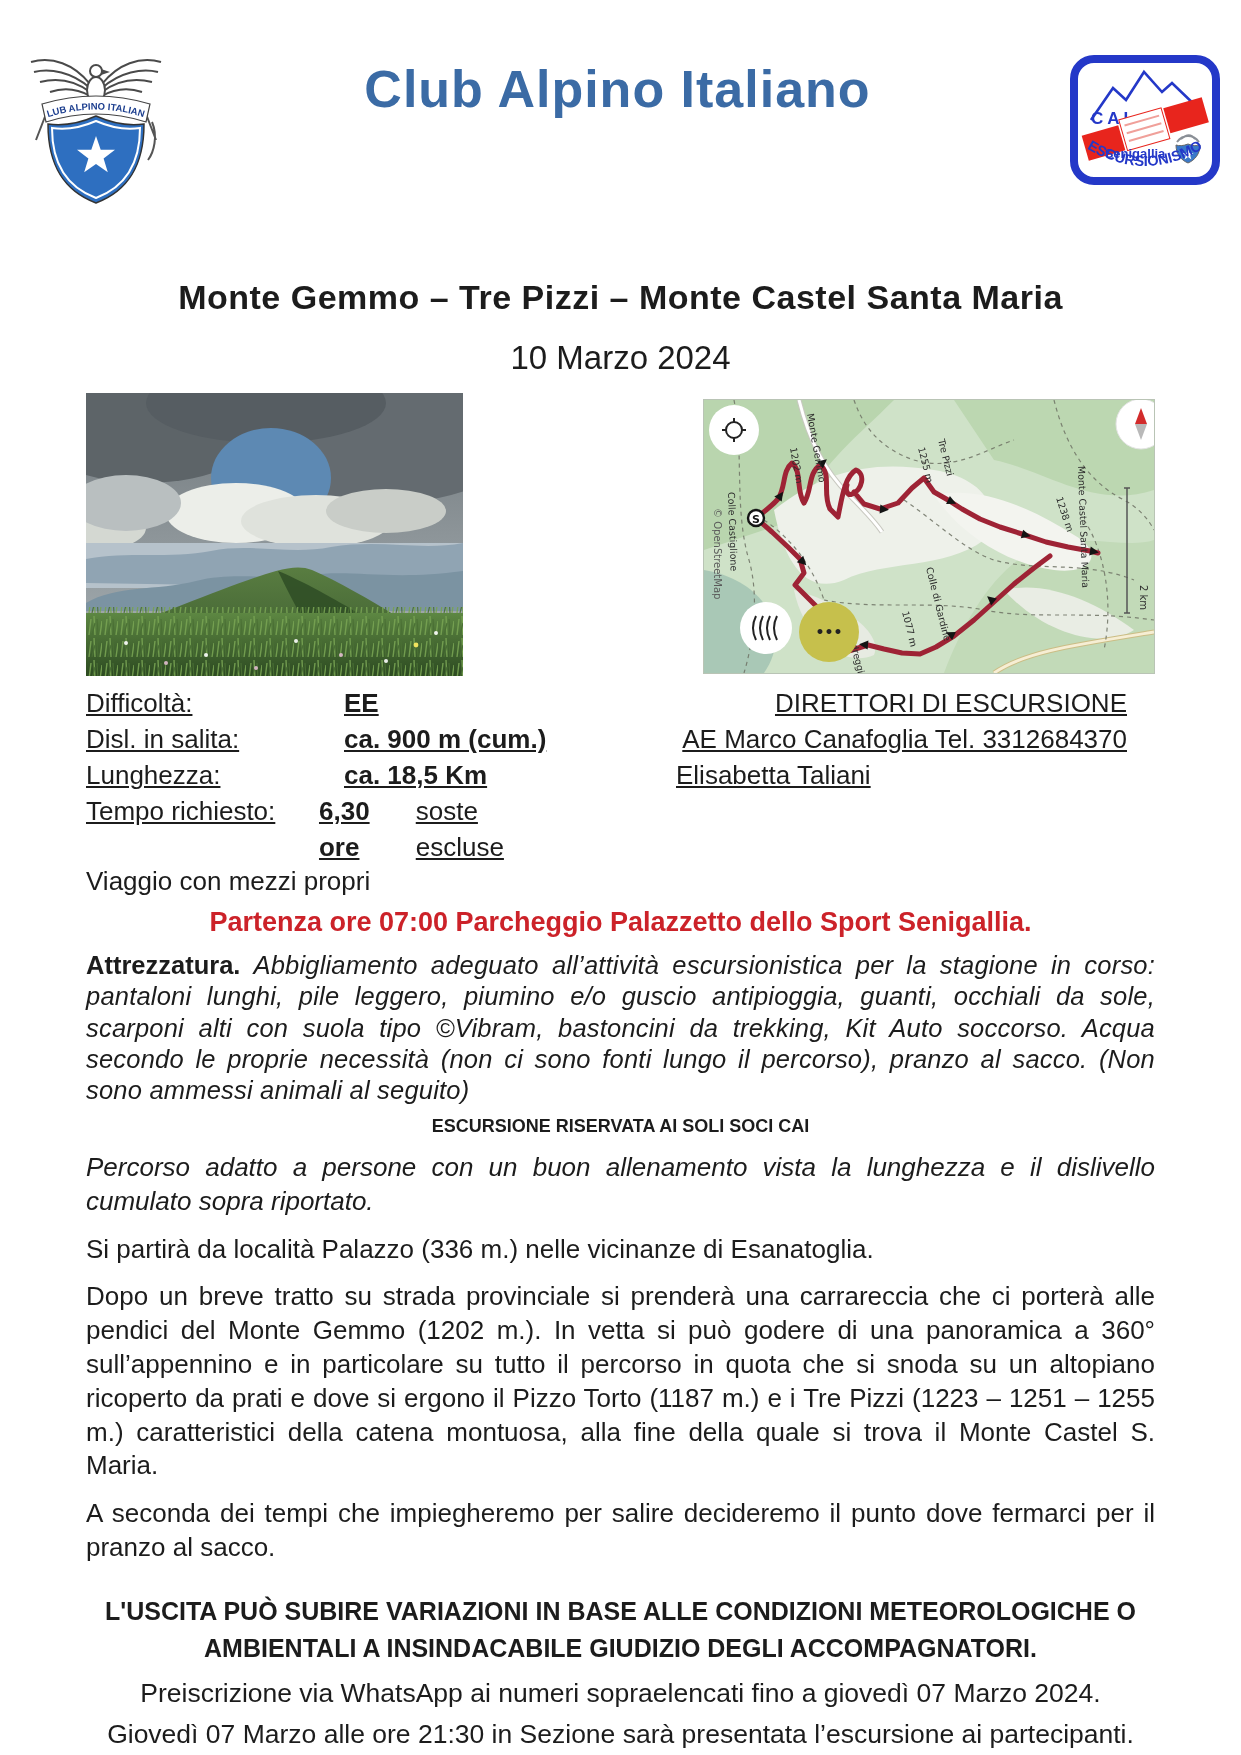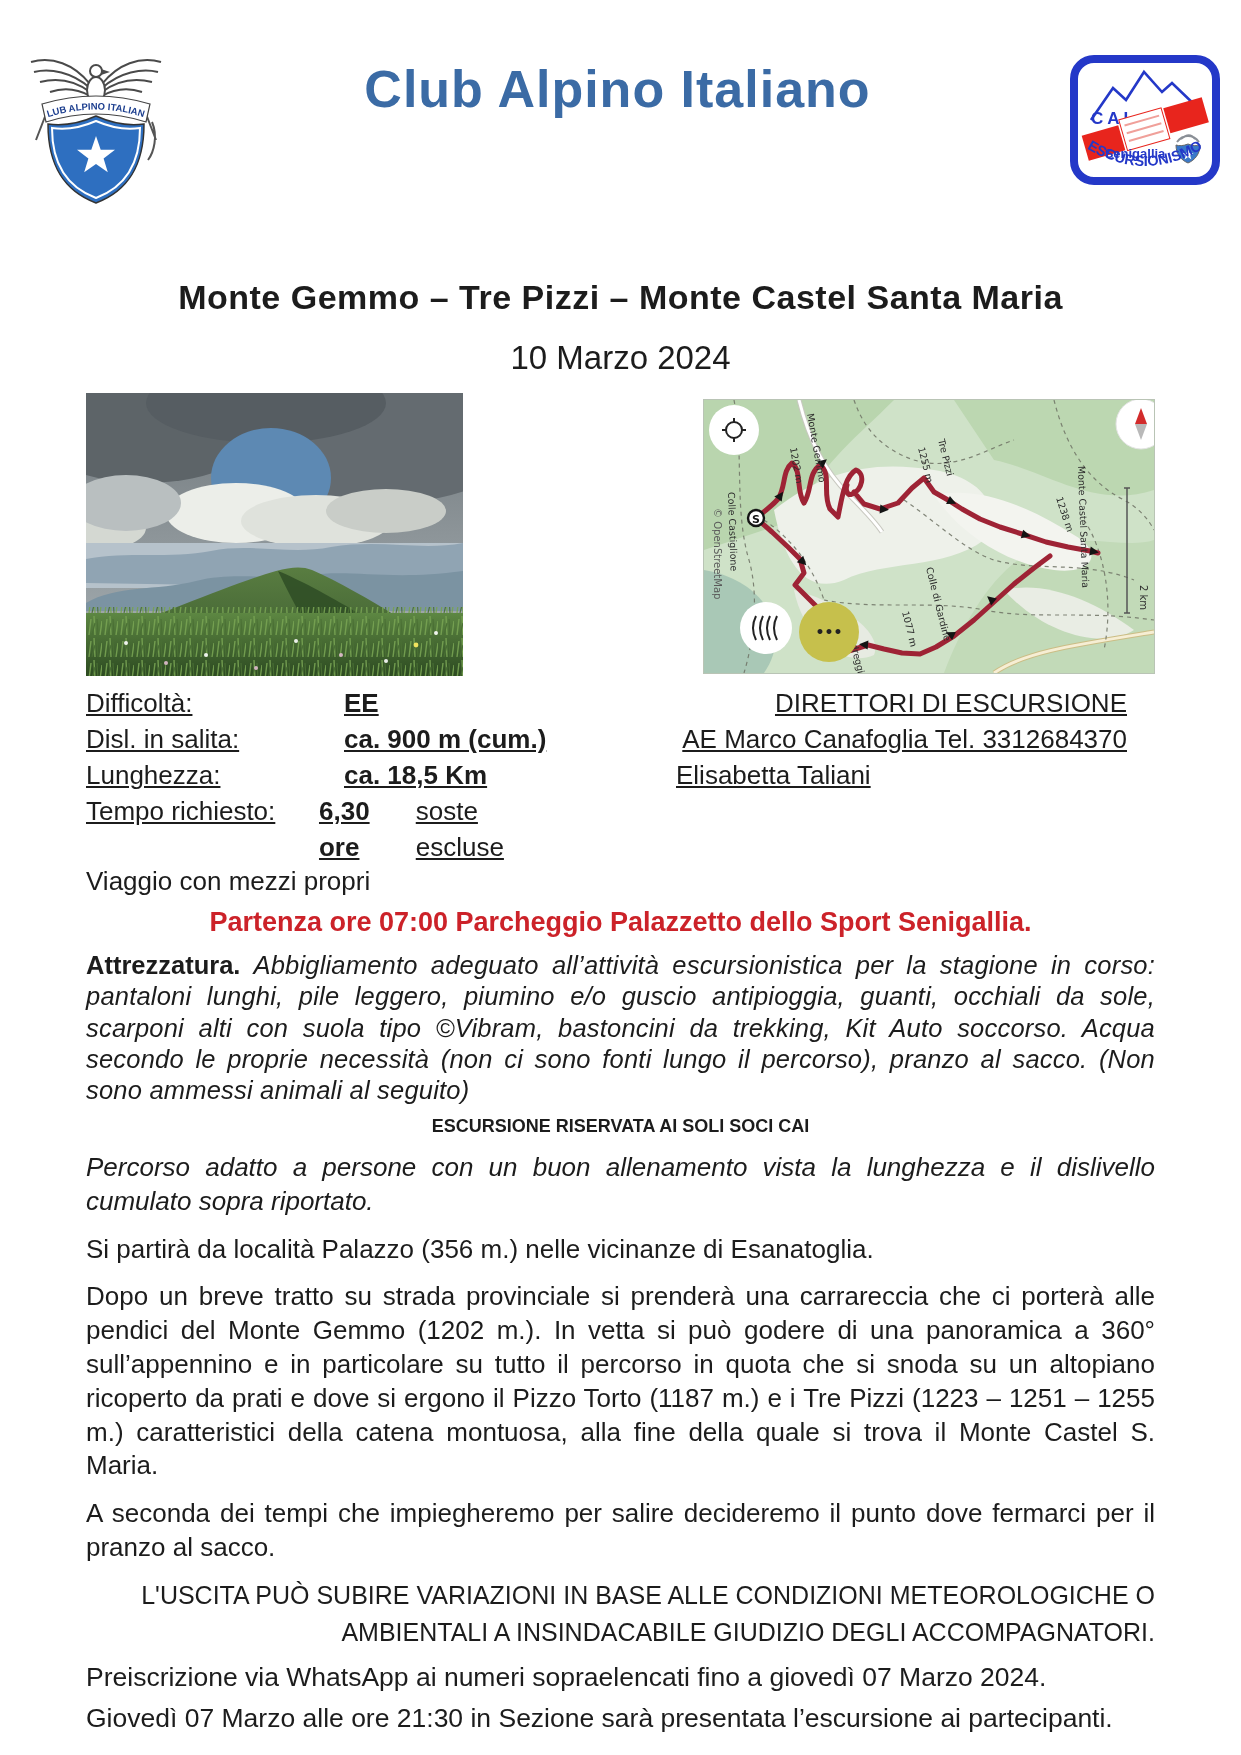--- a/index.html
+++ b/index.html
@@ -33,22 +33,22 @@
   .dir-line1{text-align:right;padding-right:28px;}
   .dir-line2{padding-left:118px;}
   .travel-line{padding:0 86px;font-size:26px;margin-top:1px;}
   
   .departure{color:#cc2229;font-weight:700;font-size:27px;text-align:center;margin-top:10px;}
   .equipment{font-size:25.5px;line-height:1.22;text-align:justify;margin-top:12px;}
   .equipment i{letter-spacing:.2px;}
   .members-only{font-weight:700;font-size:18px;text-align:center;margin-top:10px;}
   .para{font-size:26px;line-height:1.3;text-align:justify;margin-top:14px;}
   .para.italic{font-style:italic;}
-  .warning{font-weight:400;font-size:25px;text-align:right;line-height:1.5;margin-top:12px;}
-  .reg-line{font-size:26.5px;text-align:left;margin-top:10px;}
+  .warning{font-weight:700;font-size:25px;text-align:center;line-height:1.5;margin-top:28px;}
+  .reg-line{font-size:26.5px;text-align:center;margin-top:10px;}
   .reg-line:first-of-type{margin-top:22px;}
 </style>
 </head>
 <body>
 
 <div class="page">
 
   <div class="header">
 
     <svg width="140" height="162" viewBox="0 0 140 162">
@@ -296,21 +296,21 @@
     <div class="departure">Partenza ore 07:00 Parcheggio Palazzetto dello Sport Senigallia.</div>
 
     <div class="equipment">
       <b>Attrezzatura.</b>
       <i>Abbigliamento adeguato all’attività escursionistica per la stagione in corso: pantaloni lunghi, pile leggero, piumino e/o guscio antipioggia, guanti, occhiali da sole,  scarponi alti con suola tipo ©Vibram, bastoncini da trekking, Kit Auto soccorso. Acqua secondo le proprie necessità (non ci sono fonti lungo il percorso), pranzo al sacco. (Non sono ammessi animali al seguito)</i>
     </div>
 
     <div class="members-only">ESCURSIONE RISERVATA AI SOLI SOCI CAI</div>
 
     <div class="para italic">Percorso adatto a persone con un buon allenamento vista la lunghezza e il dislivello cumulato sopra riportato.</div>
-    <div class="para">Si partirà da località Palazzo (356 m.) nelle vicinanze di Esanatoglia.</div>
+    <div class="para">Si partirà da località Palazzo (336 m.) nelle vicinanze di Esanatoglia.</div>
     <div class="para">Dopo un breve tratto su strada provinciale si prenderà una carrareccia che ci porterà alle pendici del Monte Gemmo (1202 m.). In vetta si può godere di una panoramica a 360° sull’appennino e in particolare su tutto il percorso in quota che si snoda su un altopiano ricoperto da prati e dove si ergono il Pizzo Torto (1187 m.) e i Tre Pizzi (1223 – 1251 – 1255 m.) caratteristici della catena montuosa, alla fine della quale si trova il Monte Castel S. Maria.</div>
     <div class="para">A seconda dei tempi che impiegheremo per salire decideremo il punto dove fermarci per il pranzo al sacco.</div>
 
     <div class="warning">L'USCITA PUÒ SUBIRE VARIAZIONI IN BASE ALLE CONDIZIONI METEOROLOGICHE O AMBIENTALI A INSINDACABILE GIUDIZIO DEGLI ACCOMPAGNATORI.</div>
 
     <div class="reg-line">Preiscrizione via WhatsApp ai numeri sopraelencati fino a giovedì 07 Marzo 2024.</div>
     <div class="reg-line">Giovedì 07 Marzo alle ore 21:30 in Sezione sarà presentata l’escursione ai partecipanti.</div>
 
   </div>
 

